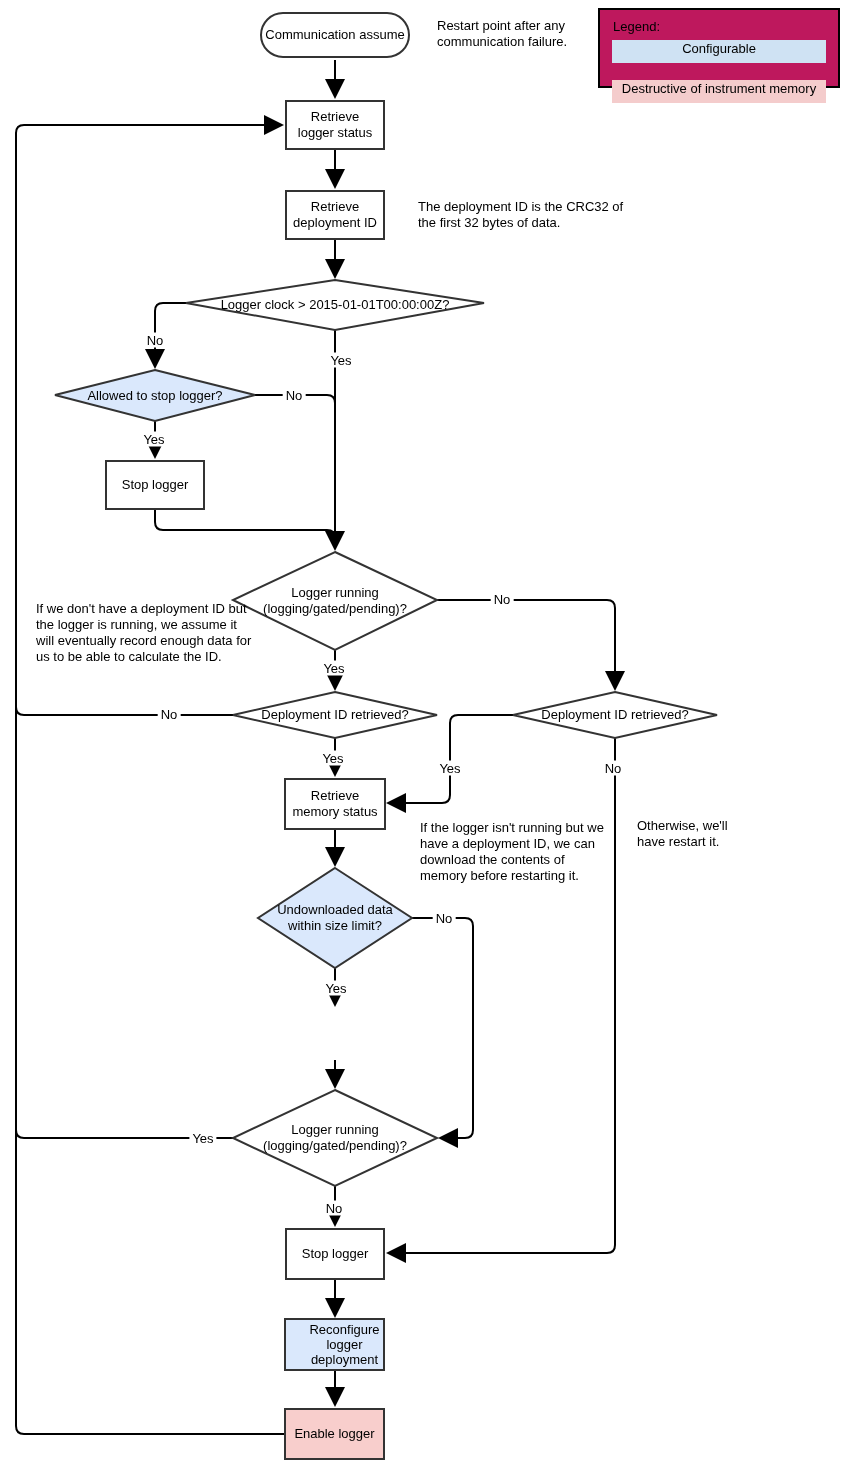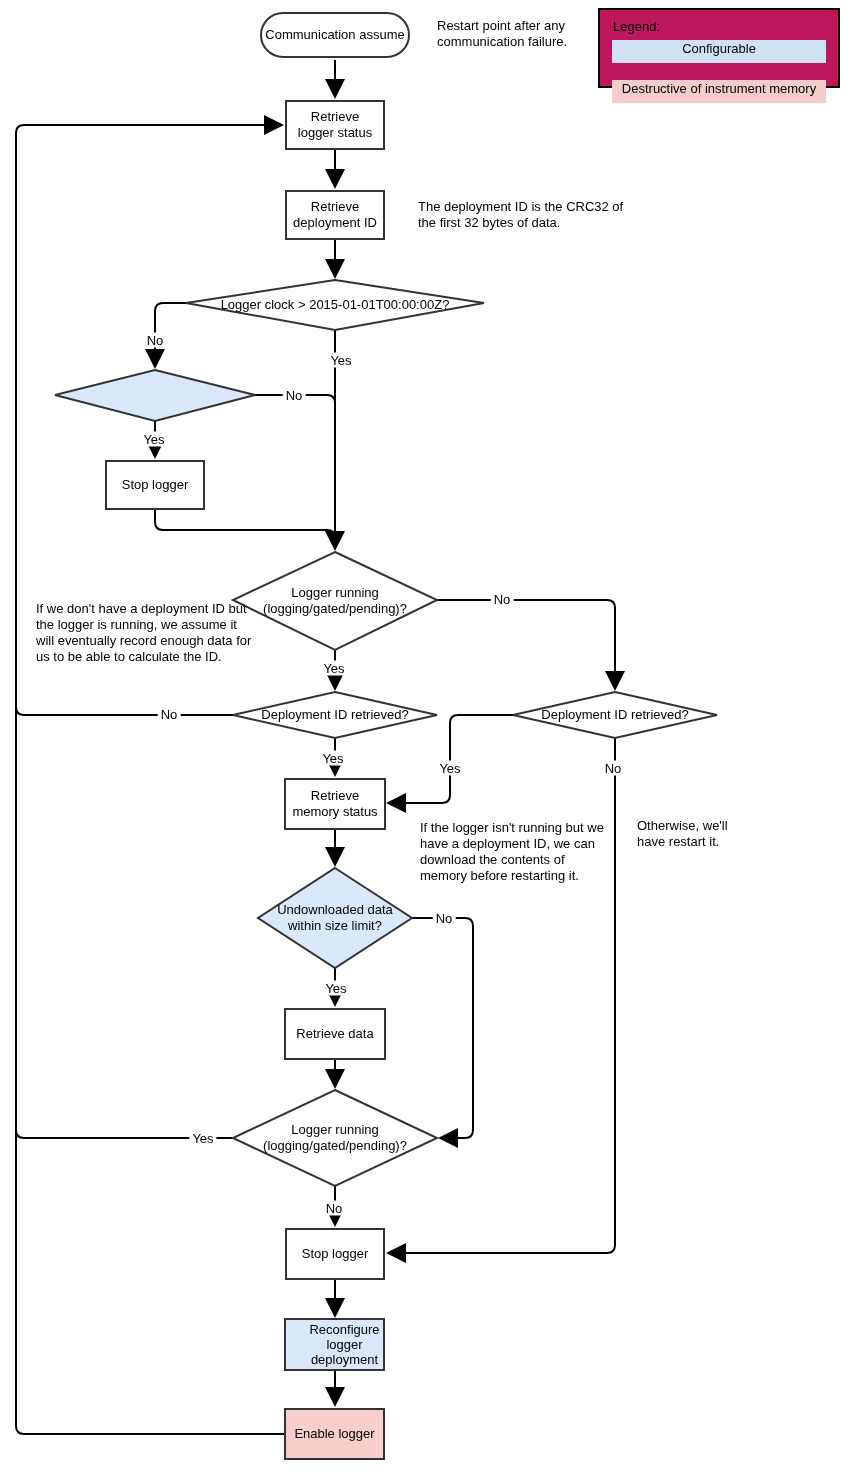--- a/index.html
+++ b/index.html
@@ -99,40 +99,40 @@
 
   <div class="node box" style="left:105px;top:460px;width:100px;height:50px;">
     <span>Stop logger</span>
   </div>
 
   <div class="node box" style="left:284px;top:778px;width:102px;height:52px;">
     <span>Retrieve
 memory status</span>
   </div>
 
-  <div class="node box" style="left:284px;top:1008px;width:102px;height:52px;">
-    <span>Retrieve data</span>
-  </div>
 
   <div class="node box" style="left:285px;top:1228px;width:100px;height:52px;">
     <span>Stop logger</span>
   </div>
 
   <div class="node box blue" style="left:284px;top:1318px;width:101px;height:53px;line-height:15px;">
     <span>Reconfigure
 logger
 deployment</span>
   </div>
 
   <div class="node box pink" style="left:284px;top:1408px;width:101px;height:52px;justify-content:center;">
     <span>Enable logger</span>
   </div>
 
   <div class="node dtext" style="left:187px;top:280px;width:296px;height:50px;">
     <span>Logger clock &gt; 2015-01-01T00:00:00Z?</span>
+  </div>
+  <div class="node dtext" style="left:55px;top:370px;width:200px;height:51px;">
+    <span>Allowed to stop logger?</span>
   </div>
   <div class="node dtext" style="left:233px;top:552px;width:204px;height:98px;">
     <span>Logger running
 (logging/gated/pending)?</span>
   </div>
   <div class="node dtext" style="left:235px;top:692px;width:200px;height:46px;">
     <span>Deployment ID retrieved?</span>
   </div>
   <div class="node dtext" style="left:515px;top:692px;width:200px;height:46px;">
     <span>Deployment ID retrieved?</span>

